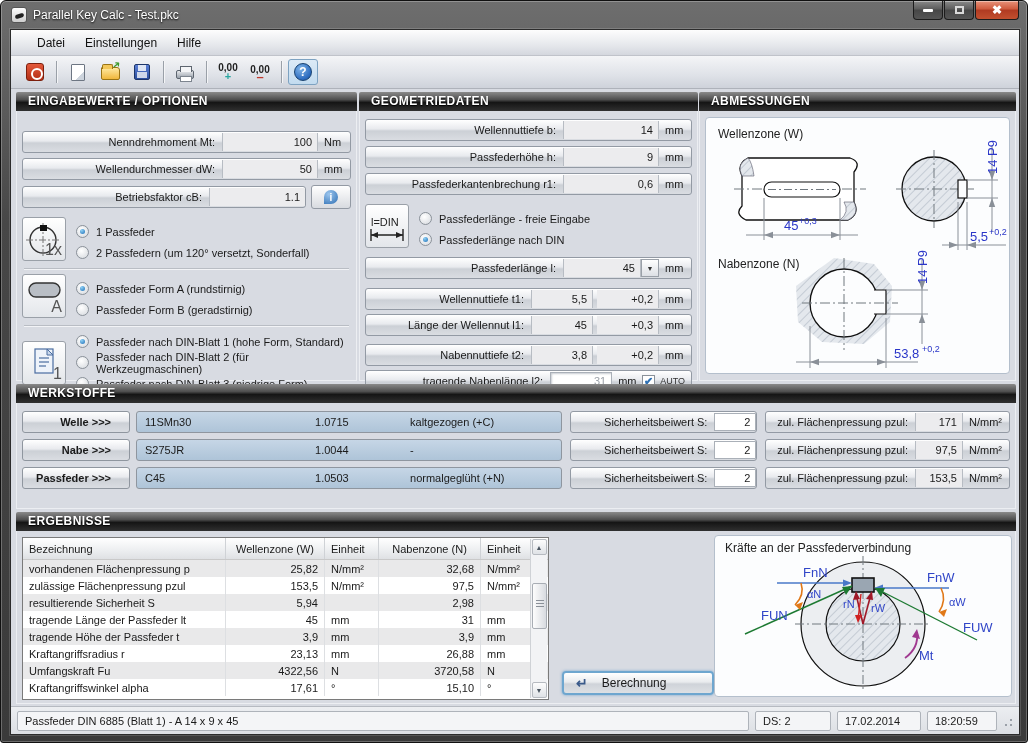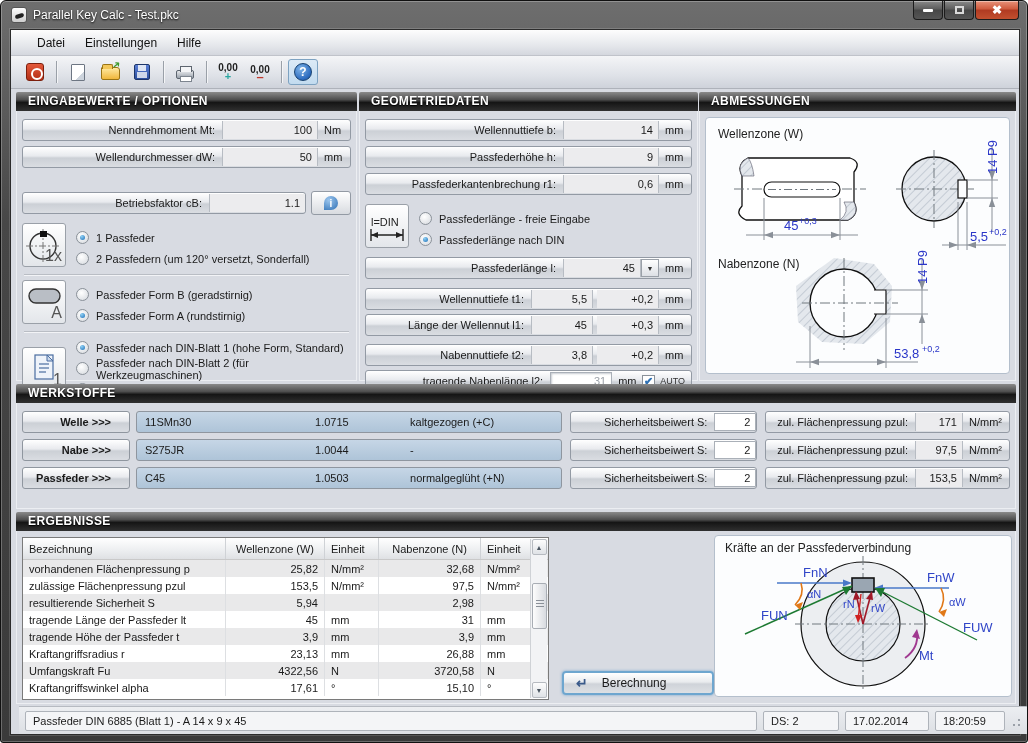--- a/index.html
+++ b/index.html
@@ -83,21 +83,21 @@
   .sthumb { width:15px; height:46px; margin-top:28px; background:linear-gradient(90deg,#fdfdfd,#d8dbe0); border:1px solid #a8adb4; border-radius:2px; position:relative; }
   .sthumb::after { content:""; position:absolute; left:3px; top:19px; width:8px; height:1px; background:#8a9098; box-shadow:0 3px 0 #8a9098, 0 -3px 0 #8a9098; }
   .sarrow.bottom { margin-top:auto; }
 
   .calcbtn { position:absolute; height:24px; width:152px; border:2px solid #6ea6cf; border-radius:4px; background:linear-gradient(#ffffff,#e9ebee 45%,#cfd3d9 55%,#dde0e4); display:flex; align-items:center; font-size:12px; box-shadow:0 0 3px rgba(90,150,200,.8); }
   .calcbtn .enter-ic { color:#3a5a8a; font-size:14px; margin:0 14px 0 12px; font-weight:bold; }
 
   .whitebox { background:#fcfdfe; border:1px solid #b4bfcc; border-radius:4px; position:absolute; }
 
   
-  .statusbar { position:absolute; left:8px; bottom:0; width:100%; height:28px; background:linear-gradient(#eceef1,#dcdfe4); border-top:1px solid #b6bac1; display:flex; align-items:center; padding:0 6px; }
+  .statusbar { position:absolute; left:0; bottom:0; width:100%; height:28px; background:linear-gradient(#eceef1,#dcdfe4); border-top:1px solid #b6bac1; display:flex; align-items:center; padding:0 6px; }
   .sfield { height:20px; background:#f4f5f7; border:1px solid #aeb3ba; border-radius:2px; display:flex; align-items:center; padding:0 7px; white-space:nowrap; }
   .grip { width:12px; height:12px; margin-left:4px; background:
     radial-gradient(circle 1.5px at 10px 10px,#9aa0a8 95%,transparent),
     radial-gradient(circle 1.5px at 10px 5px,#9aa0a8 95%,transparent),
     radial-gradient(circle 1.5px at 5px 10px,#9aa0a8 95%,transparent); }
 
   svg text { font-family:"Liberation Sans", sans-serif; }
   .dimtext { fill:#2a36c8; font-size:13px; }
   .dimsup { fill:#2a36c8; font-size:9px; }
 </style>
@@ -158,27 +158,27 @@
       <div class="tsep"></div>
       <div class="tbtn pressed">
           <span class="ic-help">?</span>
         </div>
     </div>
 
     <div class="main">
 
       <div class="panel" style="left:5px; top:3px; width:341px; height:289px;">
         <div class="phead">EINGABEWERTE / OPTIONEN</div>
-        <div class="pbody" style="padding:8px 5px 0;">
+        <div class="pbody" style="padding:20px 5px 0;">
           <div class="grow" style="margin-bottom:5px;">
             <span class="flbl">Nenndrehmoment Mt:</span>
             <span class="fval">100</span>
             <span class="funit">Nm</span>
           </div>
-          <div class="grow" style="margin-bottom:23px;">
+          <div class="grow" style="margin-bottom:5px;">
             <span class="flbl">Wellendurchmesser dW:</span>
             <span class="fval">50</span>
             <span class="funit">mm</span>
           </div>
           <div style="display:flex; align-items:center; margin-bottom:8px;">
             <div class="grow" style="flex:1;">
               <span class="flbl">Betriebsfaktor cB:</span>
               <span class="fval" style="border-right:none;">1.1</span>
             </div>
             <div style="width:40px; height:24px; margin-left:5px; border:1px solid #939aa4; border-radius:3px; background:linear-gradient(#fff,#d8dbe0); display:flex; align-items:center; justify-content:center;">
@@ -212,26 +212,26 @@
 
           <div style="display:flex; gap:10px;">
             <div class="iconbox">
               <svg width="42" height="30" viewBox="0 0 42 30">
                 <rect x="6" y="8" width="31" height="14" rx="7" fill="#b9bec5" stroke="#333" stroke-width="1.4"></rect>
               </svg>
               <span class="corner-lbl">A</span>
             </div>
             <div style="flex:1; padding-top:4px;">
               <div class="radio-row">
+                <span class="radio on"></span>
+                <span>Passfeder Form A (rundstirnig)</span>
+              </div>
+              <div class="radio-row">
                 <span class="radio"></span>
                 <span>Passfeder Form B (geradstirnig)</span>
-              </div>
-              <div class="radio-row">
-                <span class="radio on"></span>
-                <span>Passfeder Form A (rundstirnig)</span>
               </div>
             </div>
           </div>
 
           <div class="sep-h"></div>
 
           <div style="display:flex; gap:10px; align-items:center;">
             <div class="iconbox">
               <svg width="42" height="42" viewBox="0 0 42 42">
                 <rect x="12" y="7" width="18" height="24" fill="#eef3fa" stroke="#4a6da0" stroke-width="1.2"></rect>

